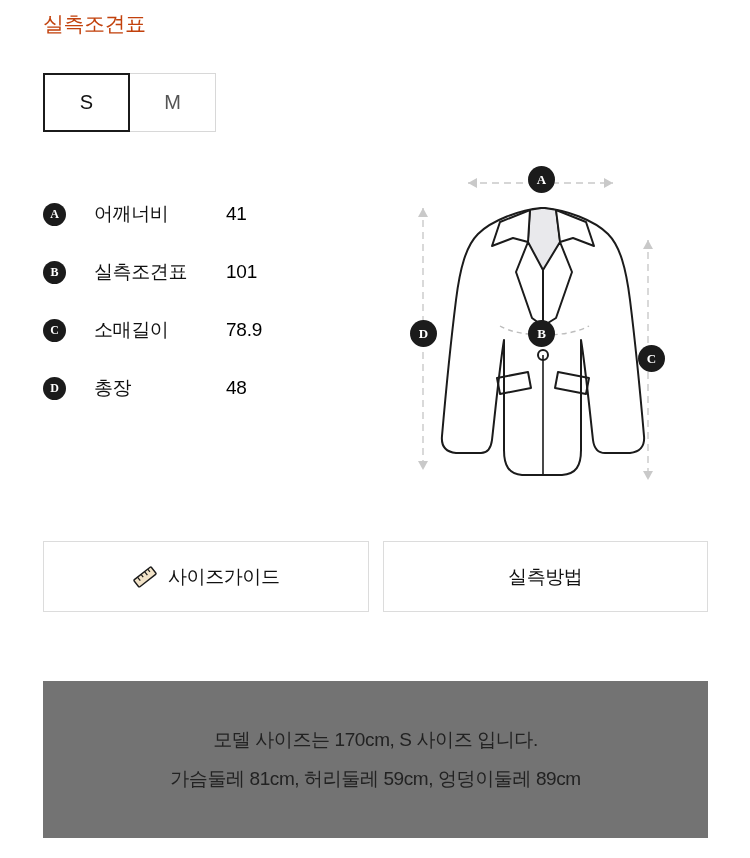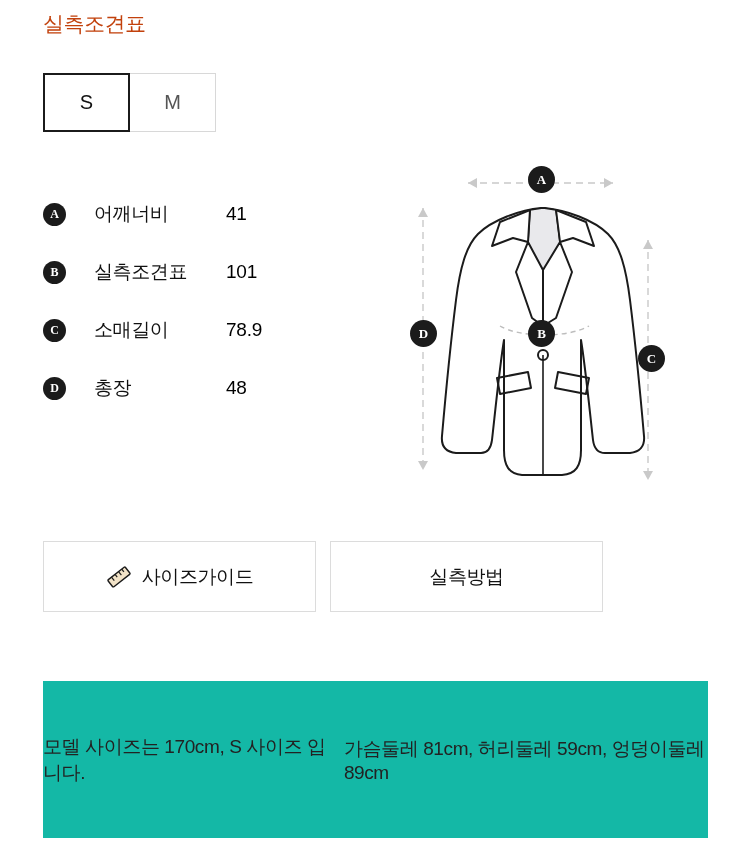--- a/index.html
+++ b/index.html
@@ -120,21 +120,21 @@
   #badge-A { left: 148px; top: 16px; }
   #badge-B { left: 148px; top: 170px; }
   #badge-C { left: 258px; top: 195px; }
   #badge-D { left: 30px; top: 170px; }
 
   
   .btn-row {
     position: absolute;
     left: 43px;
     top: 541px;
-    width: 560px;
+    width: 665px;
     display: flex;
     gap: 14px;
   }
   .gbtn {
     flex: 1 1 0;
     height: 71px;
     border: 1px solid #dcdcdc;
     background: #fff;
     display: flex;
     align-items: center;
@@ -146,22 +146,23 @@
   }
   .ruler-icon { display: inline-block; width: 26px; height: 26px; }
 
   
   .note {
     position: absolute;
     left: 43px;
     top: 681px;
     width: 665px;
     height: 157px;
-    background: #14b8a6;
-    display: flex;
+    background: #737373;
+    display: flex;
+    flex-direction: column;
     align-items: center;
     justify-content: center;
     gap: 13px;
   }
   .note-line {
     font-size: 19px;
     color: #222;
     letter-spacing: -0.4px;
   }
 </style>

